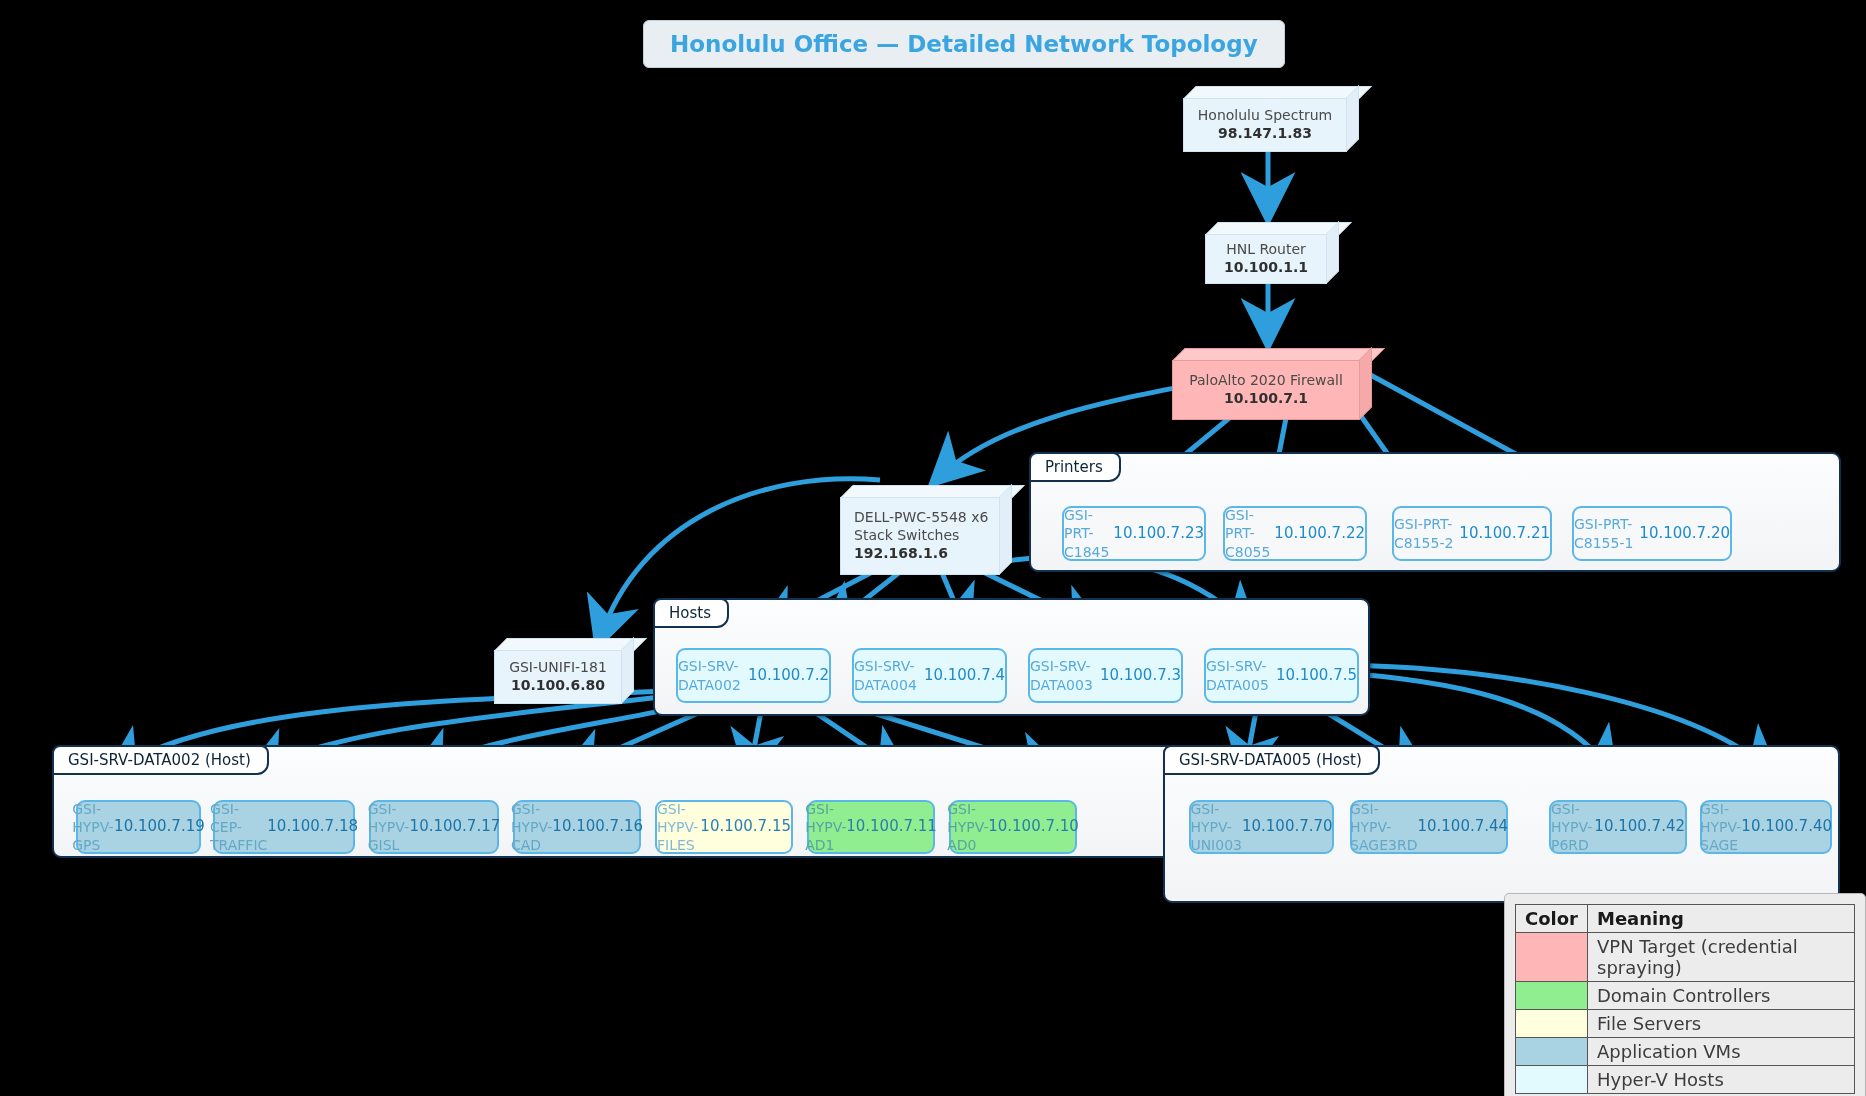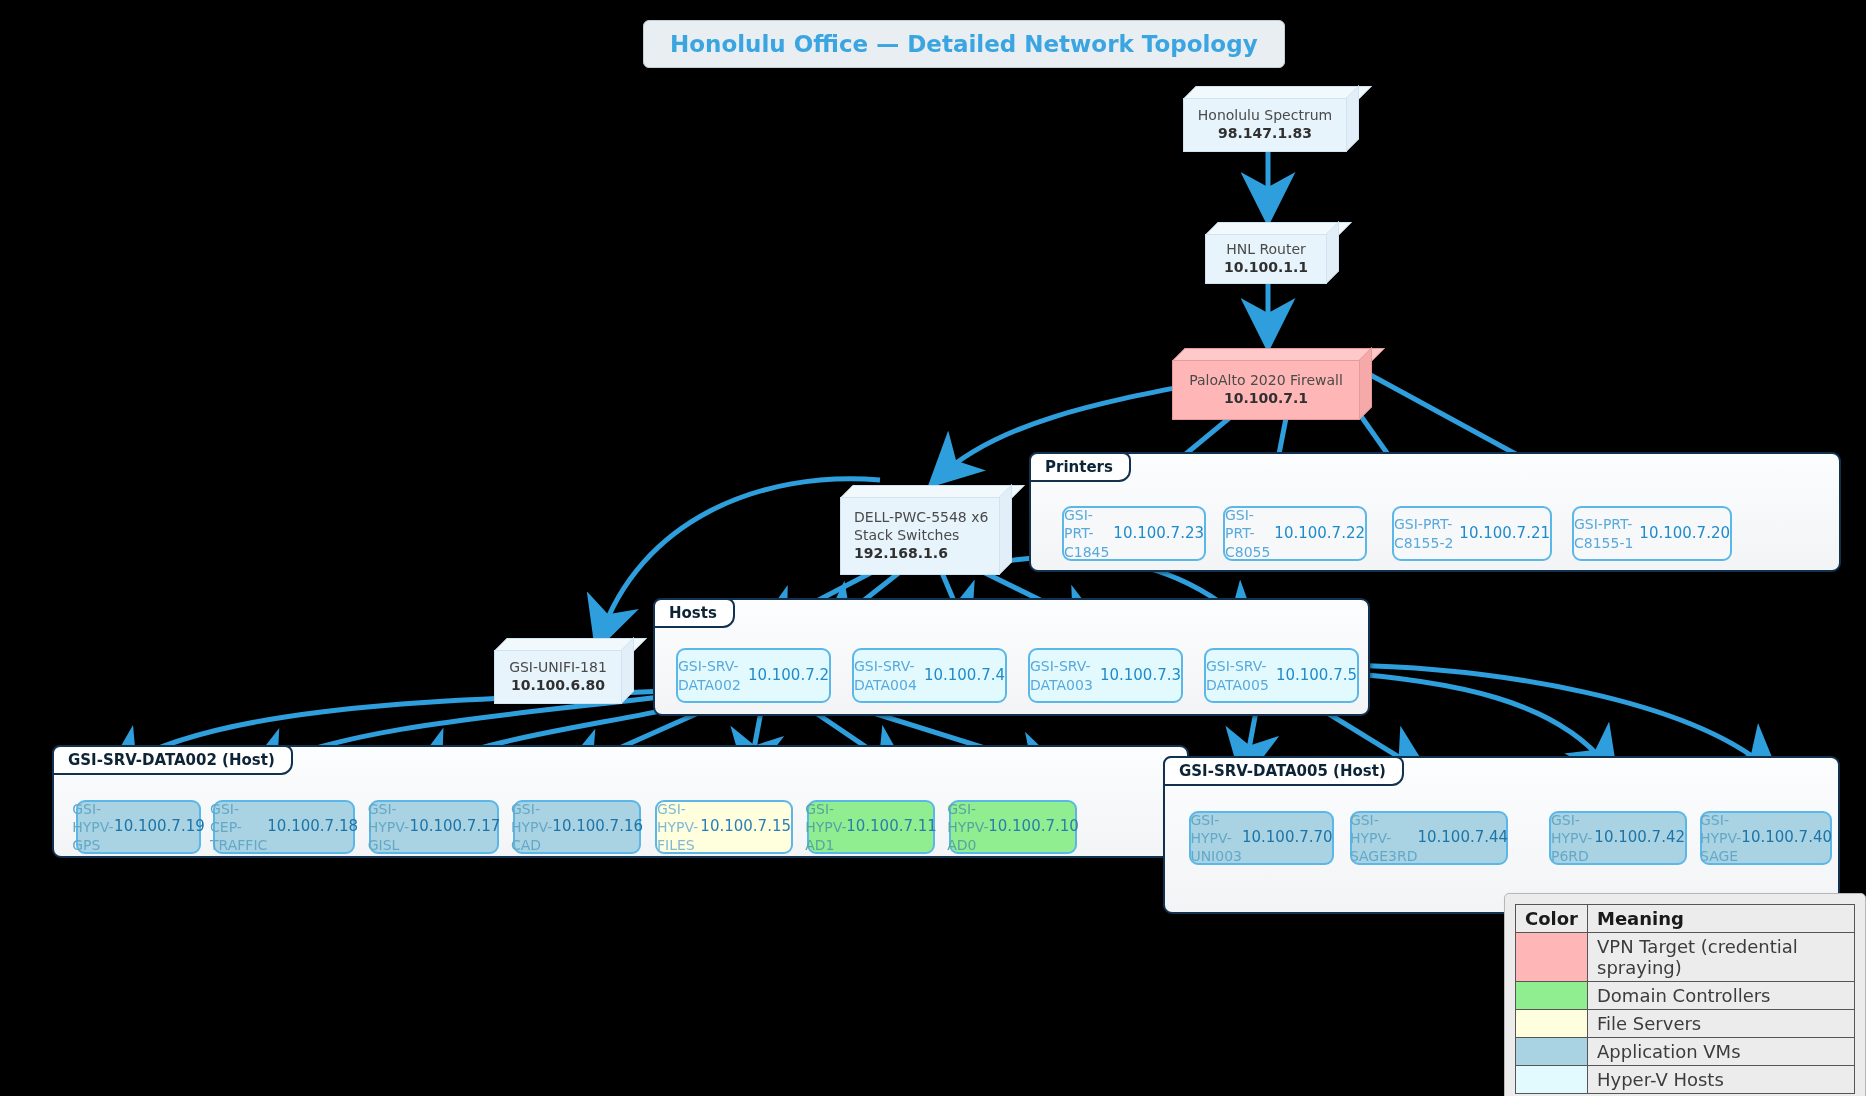--- a/index.html
+++ b/index.html
@@ -33,21 +33,21 @@
   .node3d.fw .side{background:#F5A9A9;border-color:#E89A9A;}
 
   
   .cluster{position:absolute;border:2px solid #12314F;border-radius:9px;
     background:linear-gradient(180deg,#FCFDFE 0%,#F2F4F6 100%);
     box-shadow:2px 2px 3px rgba(0,0,0,.35);box-sizing:border-box;}
   .cluster>.tab{position:absolute;left:-2px;top:-2px;height:30px;
     padding:0 16px 0 14px;display:flex;align-items:center;
     background:#FFFFFF;border:2px solid #12314F;
     border-radius:8px 8px 12px 0;box-sizing:border-box;
-    font-size:15px;font-weight:bold;color:#0D2437;white-space:nowrap;}
+    font-size:15px;font-weight:normal;color:#0D2437;white-space:nowrap;}
 
   
   .rnode{position:absolute;border:2px solid #5BB7E8;border-radius:9px;
     display:flex;flex-direction:row;align-items:center;justify-content:center;
     box-sizing:border-box;line-height:1.3;}
   .rnode .nm{font-size:14px;color:#58A9DC;}
   .rnode .ip{font-size:15px;font-weight:normal;color:#1E8BCE;}
   .rnode.printer{background:#F7F8F9;}
   .rnode.host{background:#E2FAFE;}
   .rnode.appvm{background:#A9D3E2;}
@@ -225,21 +225,21 @@
     <div class="rnode dc" style="left:753px;top:53px;width:128px;height:54px;">
       <div class="nm">GSI-HYPV-AD1</div>
       <div class="ip">10.100.7.11</div>
     </div>
     <div class="rnode dc" style="left:895px;top:53px;width:128px;height:54px;">
       <div class="nm">GSI-HYPV-AD0</div>
       <div class="ip">10.100.7.10</div>
     </div>
   </div>
 
-  <div class="cluster" style="left:1163px;top:745px;width:677px;height:158px;margin-top:11px;">
+  <div class="cluster" style="left:1163px;top:745px;width:677px;height:158px;">
     <div class="tab">GSI-SRV-DATA005 (Host)</div>
     <div class="rnode appvm" style="left:24px;top:53px;width:145px;height:54px;">
       <div class="nm">GSI-HYPV-UNI003</div>
       <div class="ip">10.100.7.70</div>
     </div>
     <div class="rnode appvm" style="left:185px;top:53px;width:158px;height:54px;">
       <div class="nm">GSI-HYPV-SAGE3RD</div>
       <div class="ip">10.100.7.44</div>
     </div>
     <div class="rnode appvm" style="left:384px;top:53px;width:138px;height:54px;">

